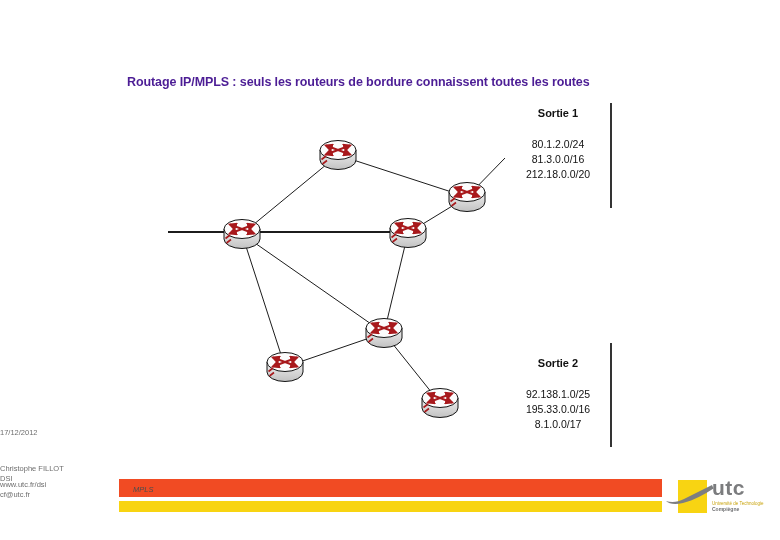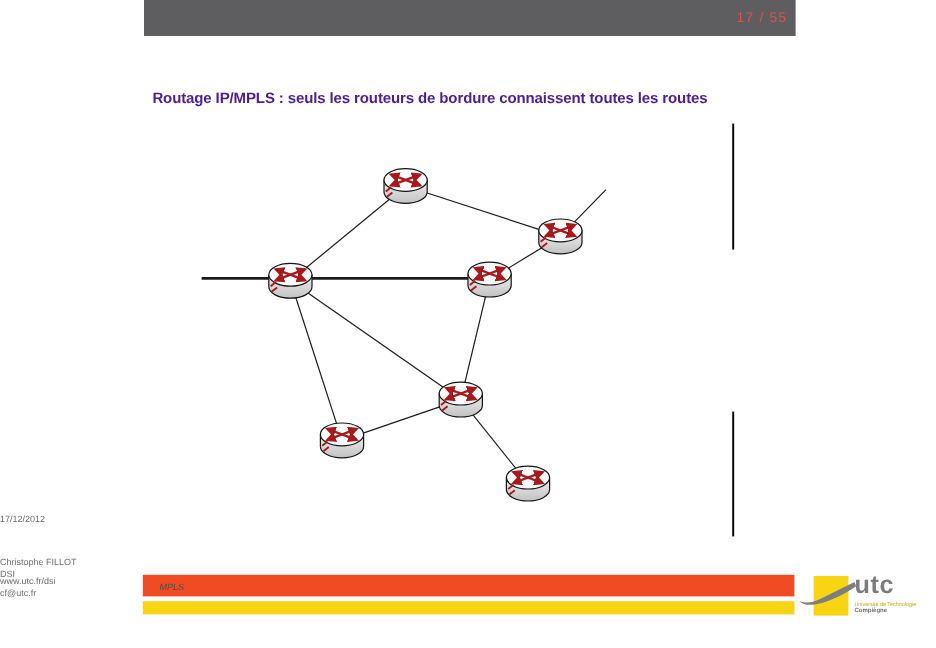--- a/index.html
+++ b/index.html
@@ -43,23 +43,20 @@
   .logo-acronym{position:absolute;left:712px;top:477px;font-size:21px;font-weight:bold;
                 color:#7b7c7e;letter-spacing:0.5px;line-height:22px;}
   .logo-line1{position:absolute;left:712px;top:501px;font-size:4.5px;color:#c9a40e;white-space:nowrap;}
   .logo-line2{position:absolute;left:712px;top:506px;font-size:5px;font-weight:bold;color:#6e6f71;}
 </style>
 </head>
 <body>
 
 <div class="slide">
 
-  <div class="header-bar">
-    <span class="page-number">17 / 55</span>
-  </div>
 
   <div class="slide-title">Routage IP/MPLS : seuls les routeurs de bordure connaissent toutes les routes</div>
 
   <svg id="net-svg" class="net-svg" viewBox="0 0 480 350">
     <defs>
       <linearGradient id="rbody" x1="0" y1="0" x2="0" y2="1">
         <stop offset="0" stop-color="#efefef"></stop>
         <stop offset="1" stop-color="#c2c2c2"></stop>
       </linearGradient>
       <marker id="arr" viewBox="0 0 8 8" refX="6" refY="4" markerWidth="4.5" markerHeight="4.5" orient="auto-start-reverse">
@@ -91,21 +88,33 @@
         <use x="168" y="37" href="#router-icon" xlink:href="#router-icon"></use>
         <use x="297" y="79" href="#router-icon" xlink:href="#router-icon"></use>
         <use x="72" y="116" href="#router-icon" xlink:href="#router-icon"></use>
         <use x="238" y="115" href="#router-icon" xlink:href="#router-icon"></use>
         <use x="214" y="215" href="#router-icon" xlink:href="#router-icon"></use>
         <use x="115" y="249" href="#router-icon" xlink:href="#router-icon"></use>
         <use x="270" y="285" href="#router-icon" xlink:href="#router-icon"></use>
       </g>
   </svg>
 
+  <div class="exit-block s1">
+    <div class="exit-label">Sortie 1</div>
+    <div class="exit-route">80.1.2.0/24</div>
+    <div class="exit-route">81.3.0.0/16</div>
+    <div class="exit-route">212.18.0.0/20</div>
+  </div>
 
+  <div class="exit-block s2">
+    <div class="exit-label">Sortie 2</div>
+    <div class="exit-route">92.138.1.0/25</div>
+    <div class="exit-route">195.33.0.0/16</div>
+    <div class="exit-route">8.1.0.0/17</div>
+  </div>
 
   <div class="foot-info foot-date">17/12/2012</div>
   <div class="foot-info foot-author">
     <div>Christophe FILLOT</div>
     <div>DSI</div>
   </div>
   <div class="foot-info foot-contact">
     <div>www.utc.fr/dsi</div>
     <div>cf@utc.fr</div>
   </div>

